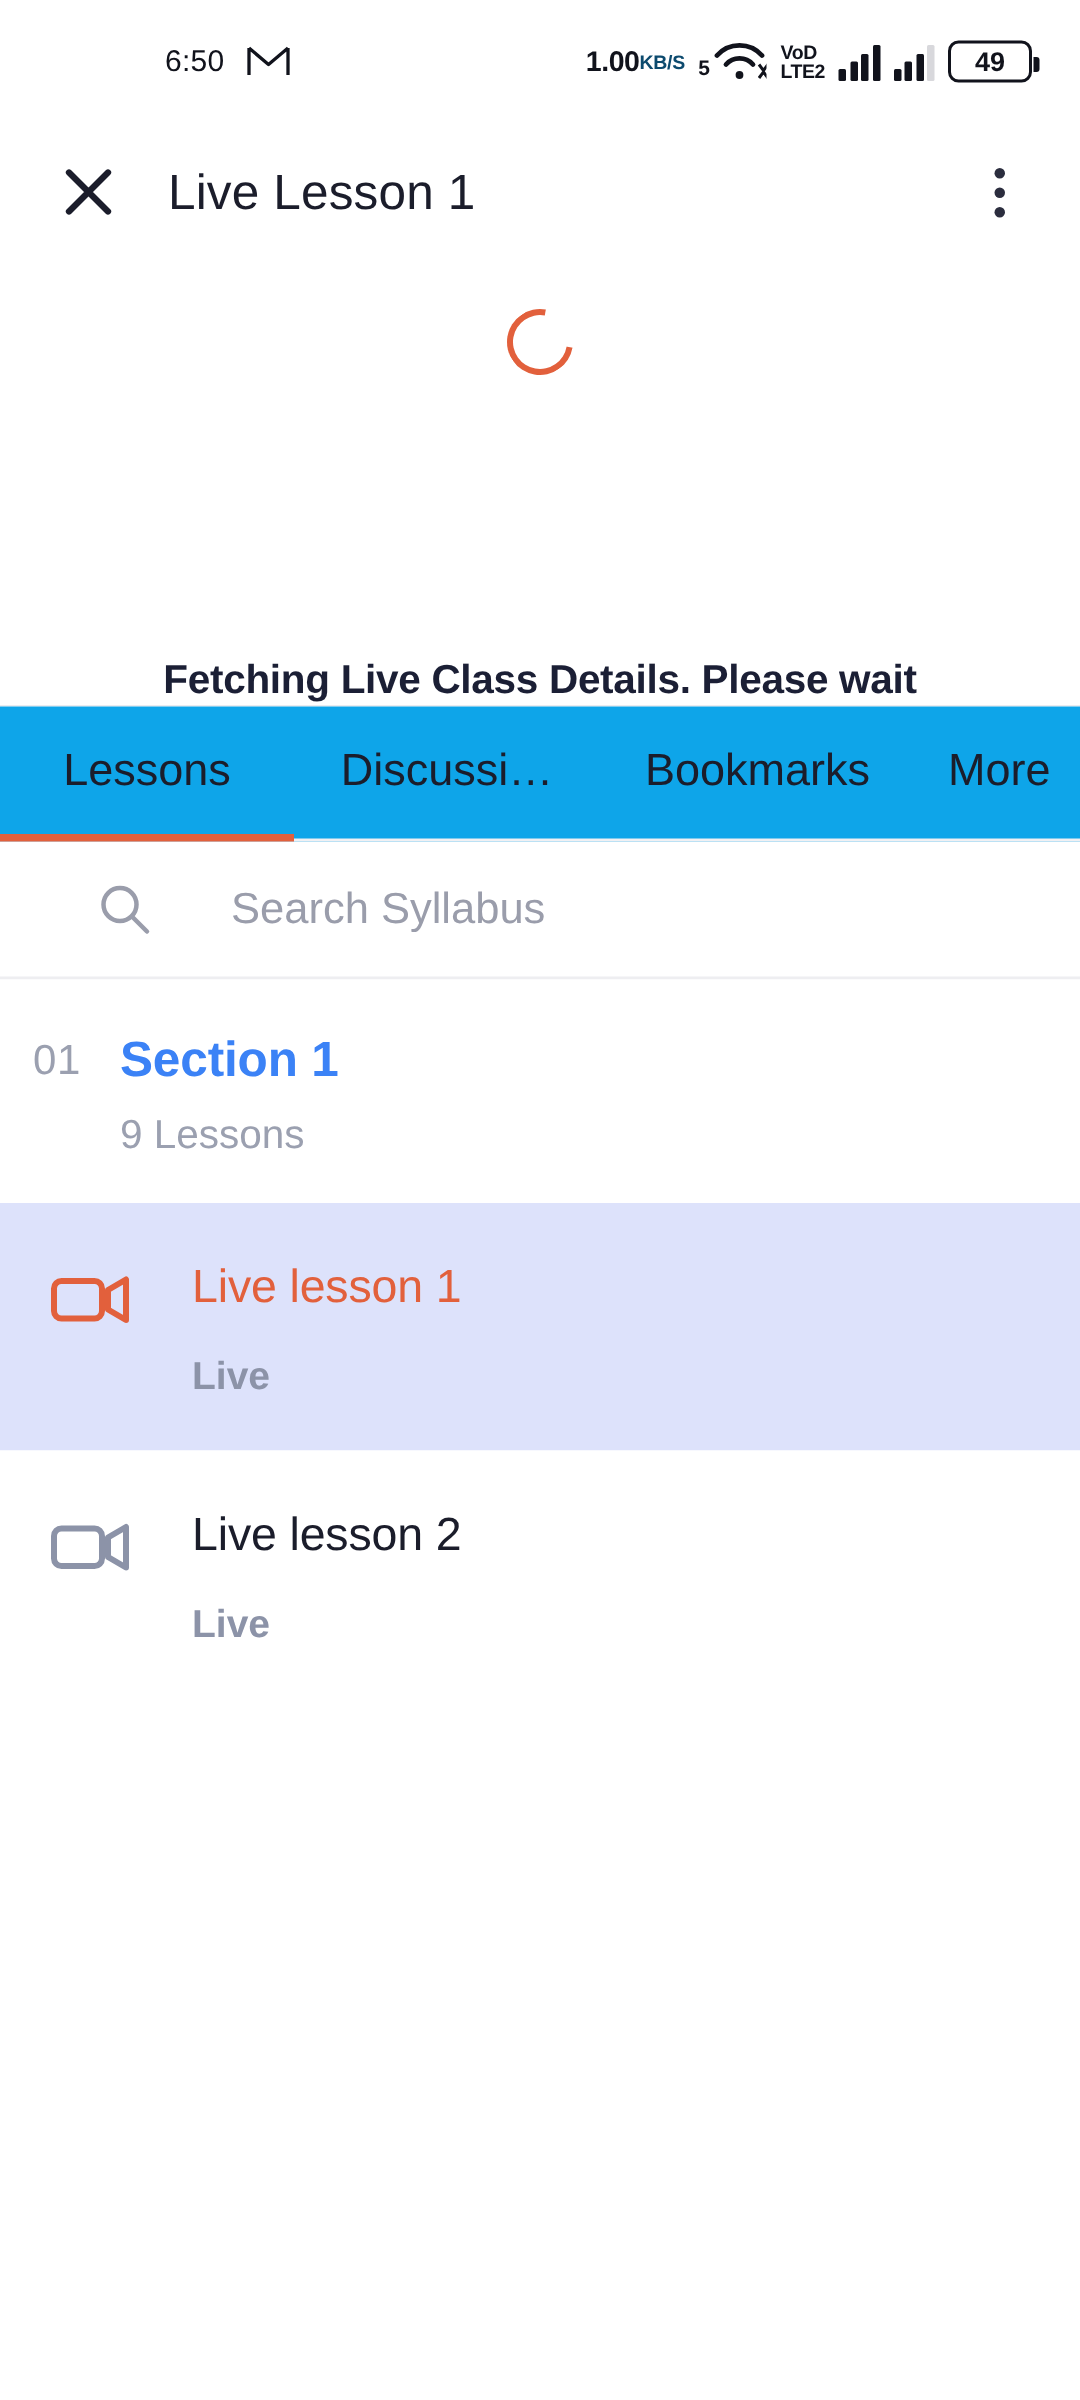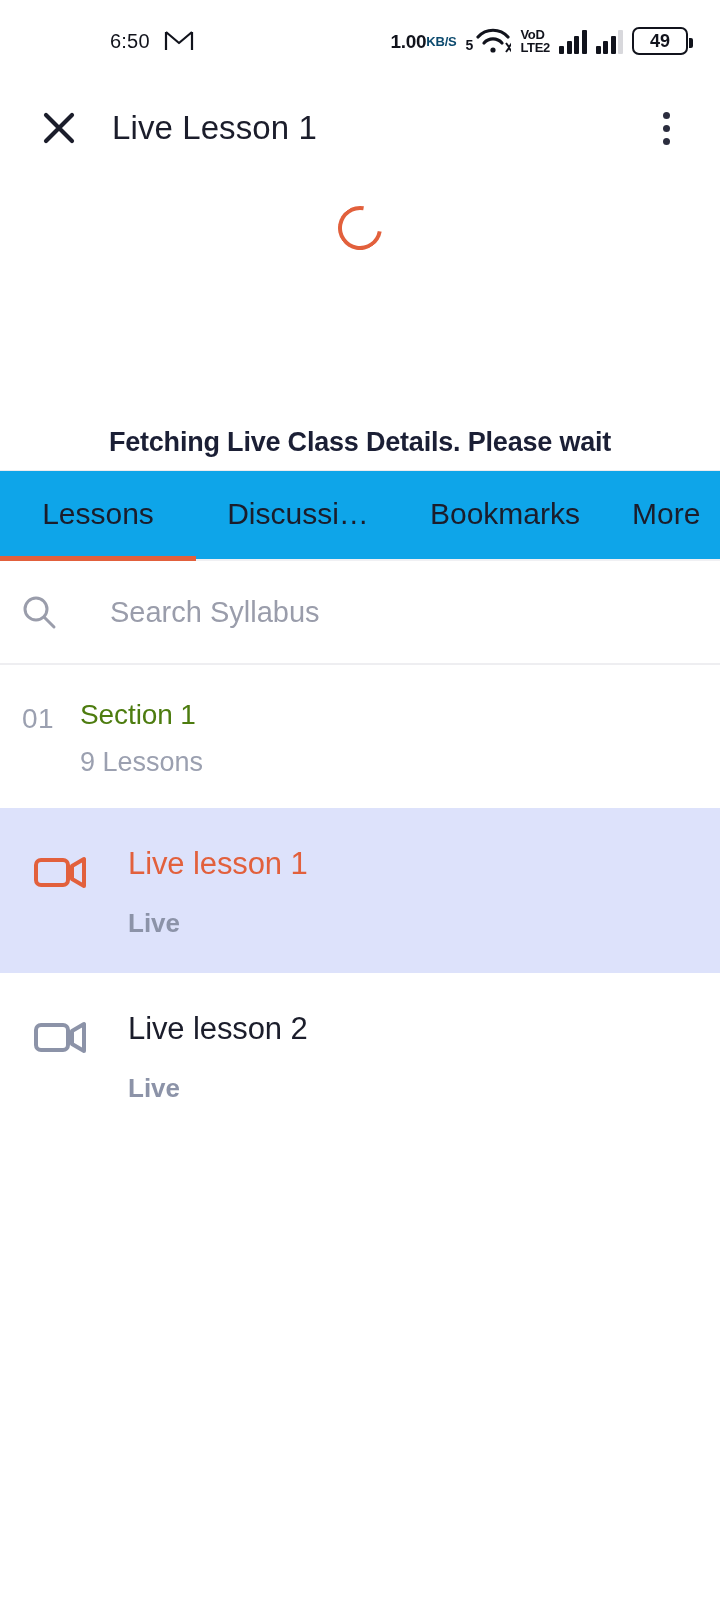--- a/index.html
+++ b/index.html
@@ -54,51 +54,51 @@
     display:flex; flex-direction:column; align-items:center; justify-content:flex-start;
   }
   .spinner {
     margin-top:32px;
     width:44px; height:44px; border-radius:50%;
     border:4px solid #e2603c;
     border-right-color:transparent;
     transform:rotate(-35deg);
   }
   .loading-text {
-    position:absolute; left:0; right:0; bottom:12px; text-align:center;
+    position:absolute; left:0; right:0; bottom:1px; text-align:center;
     font-size:27px; font-weight:700; color:#1b1f35; letter-spacing:-.2px;
   }
   .player-div { height:1px; background:#ebebef; width:100%; }
 
   
   .tabs-wrap { position:relative; height:90px; background:#0ea5e9; }
   .tabs { display:flex; align-items:center; height:86px; white-space:nowrap; }
   .tab {
     font-size:30px; color:#1b1d2b; font-weight:400;
     display:flex; align-items:center; justify-content:center; height:86px;
     flex:0 0 auto;
   }
   .tab.t-lessons { width:196px; }
   .tab.t-disc { width:204px; }
   .tab.t-book { width:210px; }
   .tab.t-more { width:160px; justify-content:flex-start; padding-left:22px; }
   .tab-underline { position:absolute; left:0; bottom:0; width:196px; height:5px; background:#e2603c; }
   .tabs-base { position:absolute; left:0; right:0; bottom:0; height:2px; background:#f0f0f3; }
 
   
-  .search { height:102px; display:flex; align-items:center; padding:0 20px; background:#fff; }
+  .search { height:90px; display:flex; align-items:center; padding:0 64px; background:#fff; }
   .search-ico { width:38px; height:38px; flex:0 0 auto; }
   .search-ph { margin-left:52px; font-size:29px; color:#9a9dab; font-weight:400; }
   .divider { height:2px; background:#eeeef1; }
 
   
   .section { padding:34px 40px 30px 22px; display:flex; background:#fff; }
   .sec-num { font-size:28px; color:#9ba0b0; width:58px; flex:0 0 auto; padding-top:4px; letter-spacing:.5px; }
   .sec-body { display:flex; flex-direction:column; }
-  .sec-title { font-size:28px; color:#4d7c0f; font-weight:400; letter-spacing:-.1px; }
+  .sec-title { font-size:33px; color:#3b82f6; font-weight:700; letter-spacing:-.1px; }
   .sec-sub { font-size:27px; color:#9ba0b0; margin-top:16px; font-weight:400; }
 
   
   .lesson { display:flex; padding:38px 40px 34px 34px; background:#fff; }
   .lesson.active { background:#dde2fb; }
   .lesson .vicon { width:54px; height:40px; flex:0 0 auto; margin-top:6px; }
   .lesson .l-body { margin-left:40px; display:flex; flex-direction:column; }
   .l-title { font-size:31px; font-weight:400; color:#1b1d2b; letter-spacing:-.1px; }
   .lesson.active .l-title { color:#e2603c; }
   .l-sub { font-size:26px; font-weight:700; color:#8c93a8; margin-top:26px; }

